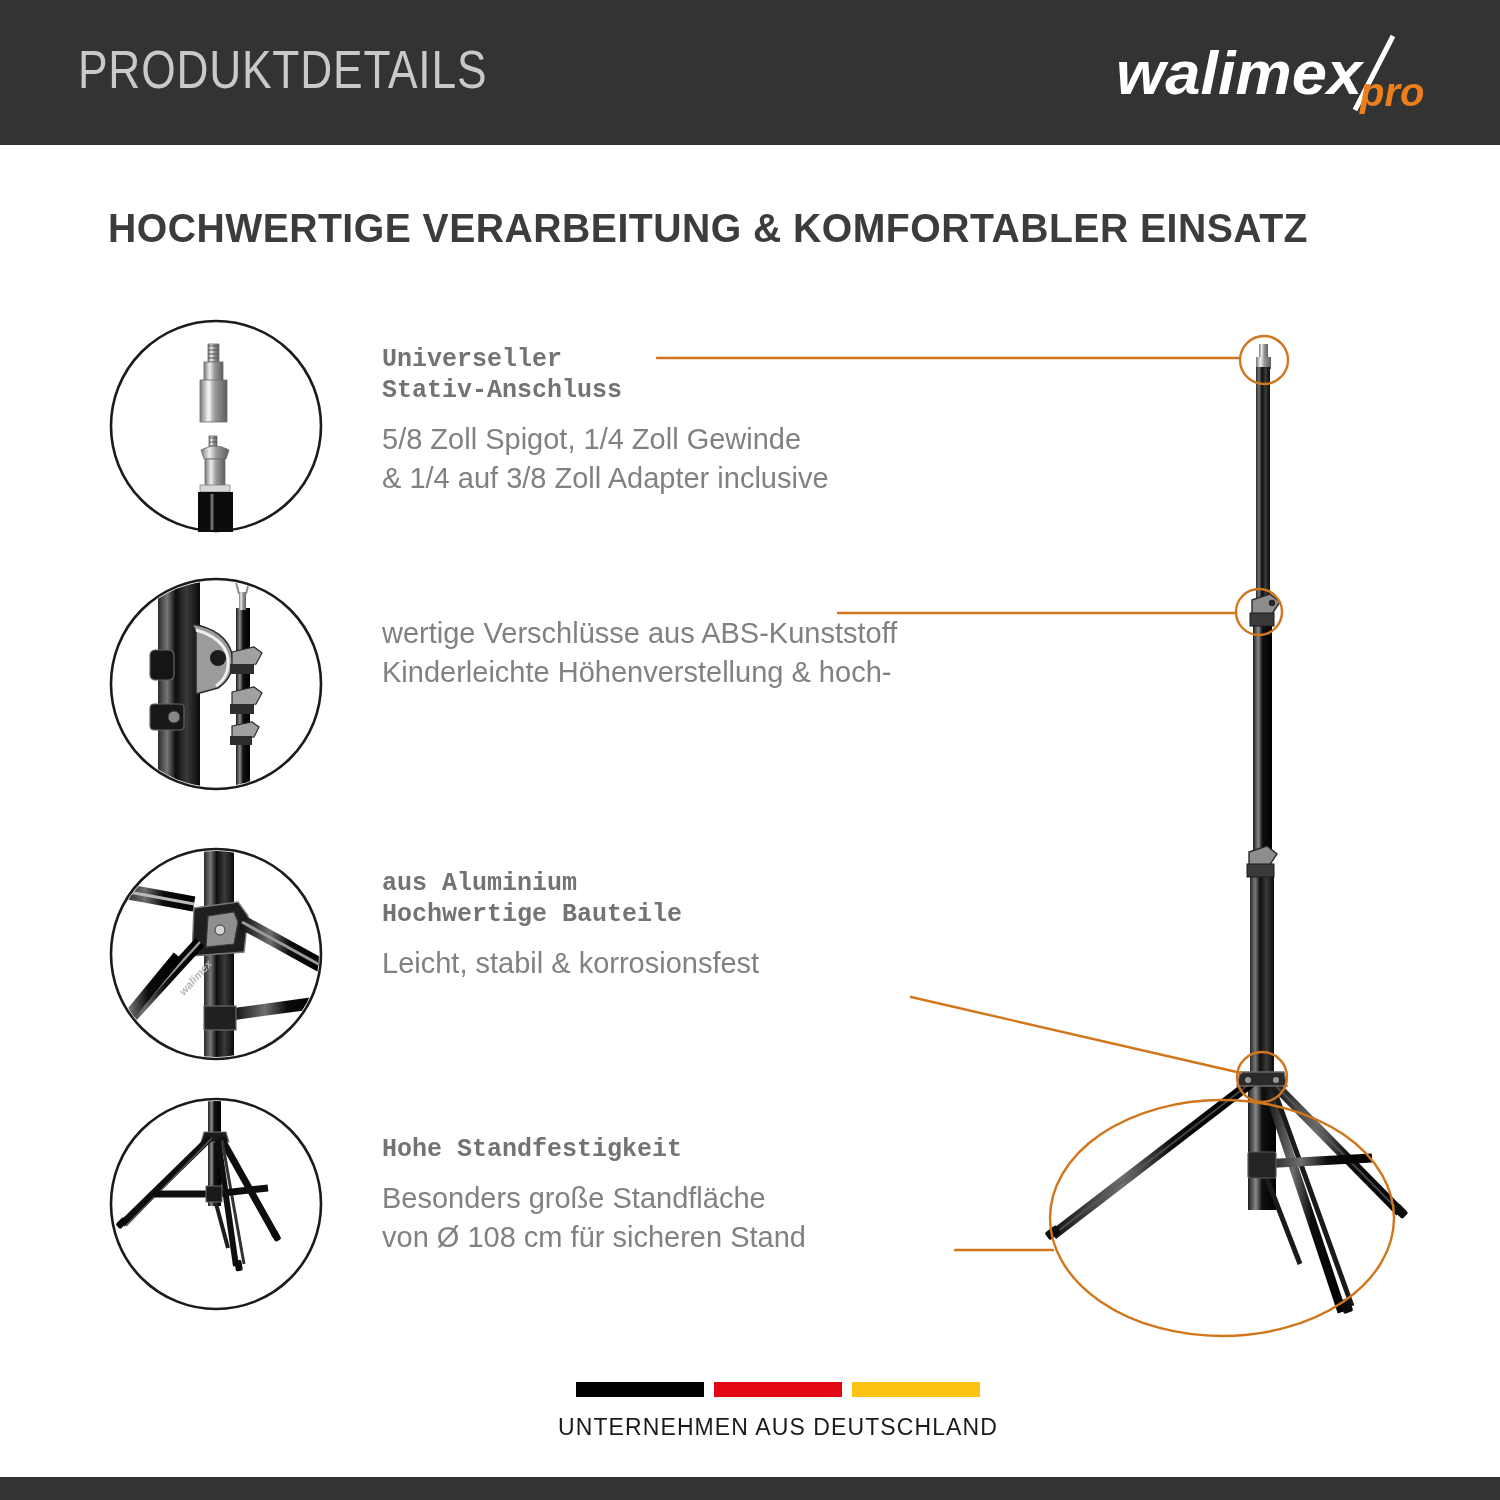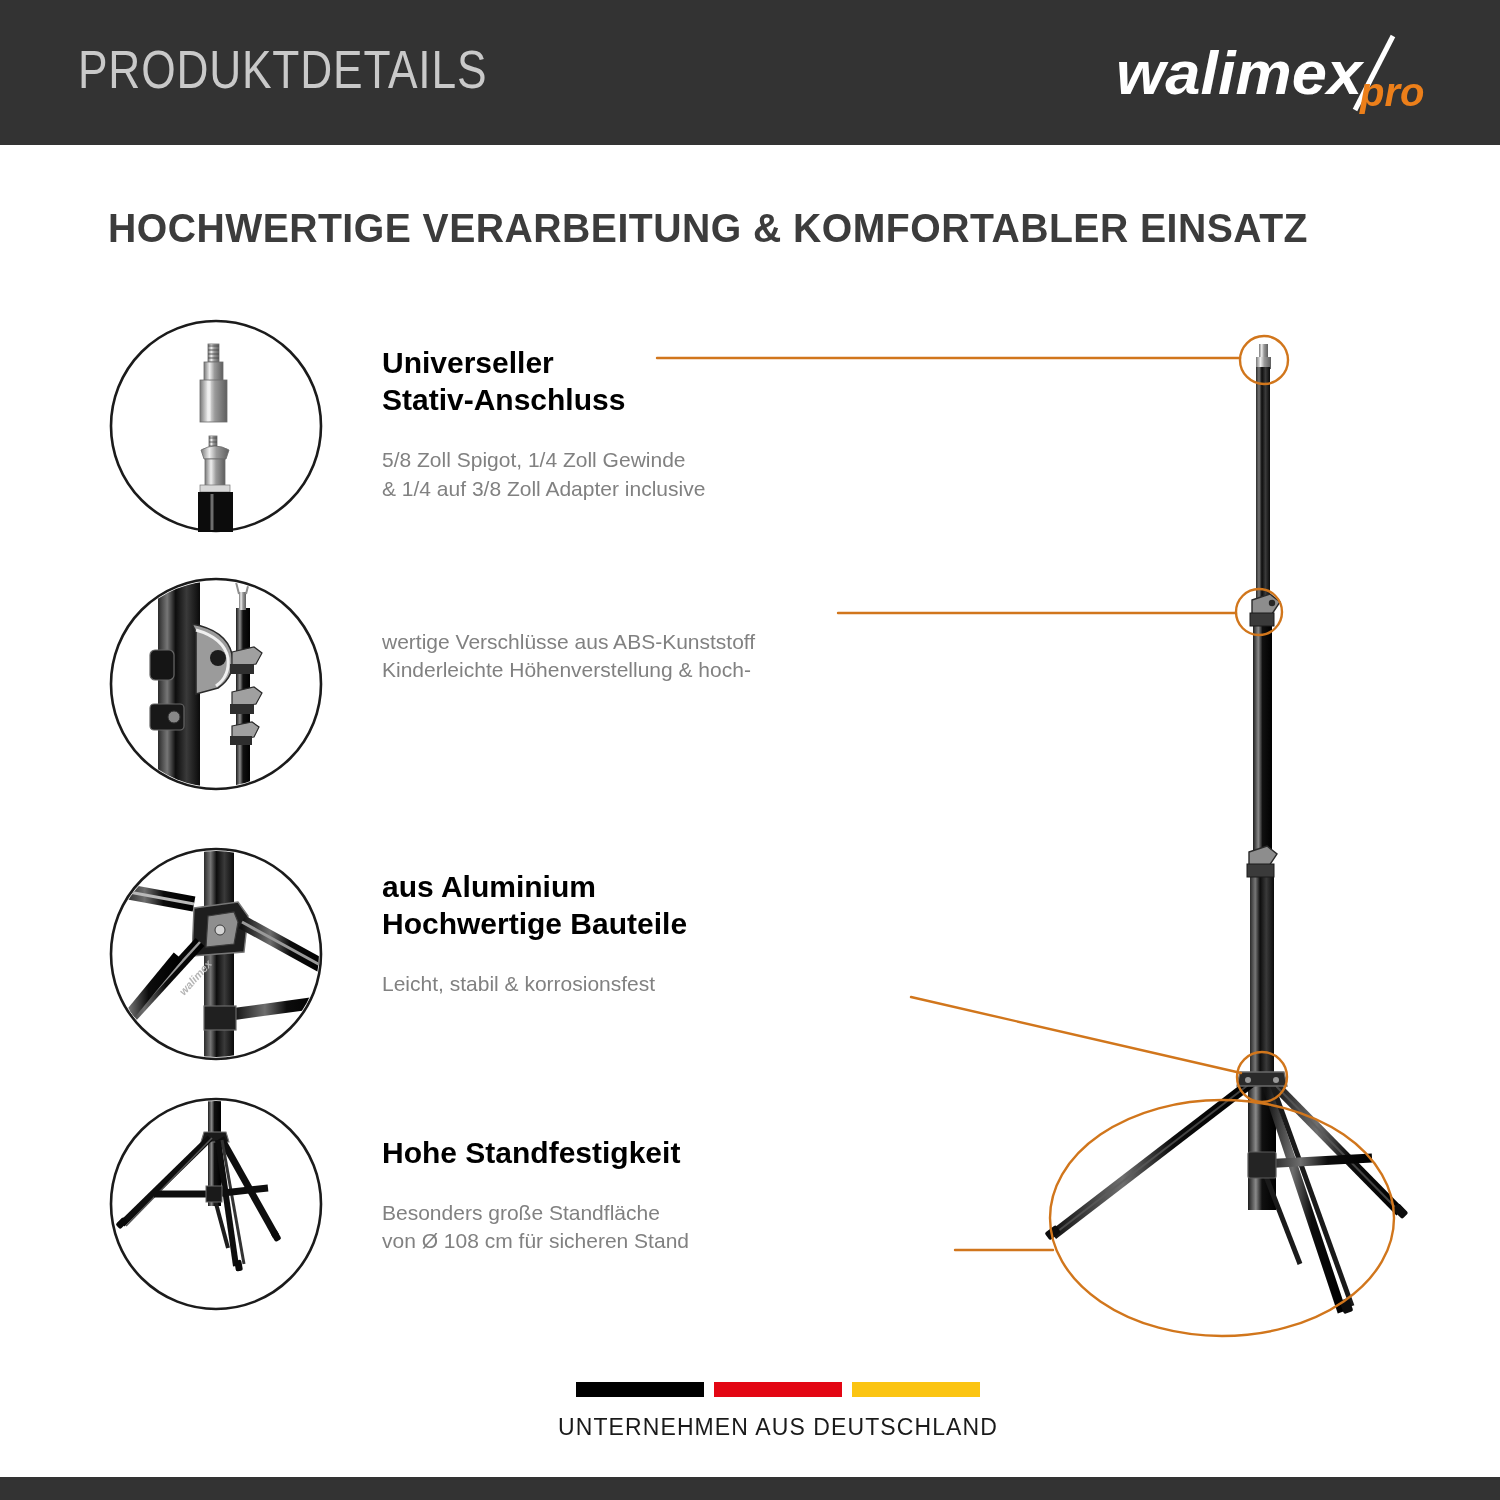--- a/index.html
+++ b/index.html
@@ -39,26 +39,26 @@
 
   
   .feature{ position:absolute; left:0; }
   .feature-icon{
     position:absolute; left:108px; top:0;
     width:216px; height:216px;
   }
   .feature-icon svg{ display:block; }
   .feature-text{ position:absolute; left:382px; top:0; }
   .feature-title{
-    font-size:30px; font-weight:bold; color:#000000;
-    line-height:1.24; white-space:nowrap;
+    font-size:25px; font-weight:bold; color:#737373;
+    line-height:1.24; white-space:nowrap;font-family:Liberation Mono, monospace;
   }
   .feature-desc{
-    margin-top:28px;
-    font-size:21px; font-weight:400; color:#818181;
+    margin-top:14px;
+    font-size:29px; font-weight:400; color:#818181;
     line-height:1.34; white-space:nowrap;
   }
 
   #feature-1{ top:318px; }
   #feature-2{ top:576px; }
   #feature-3{ top:846px; }
   #feature-4{ top:1096px; }
 
   #feature-1 .feature-text{ top:26px; }
   #feature-2 .feature-text{ top:24px; }

